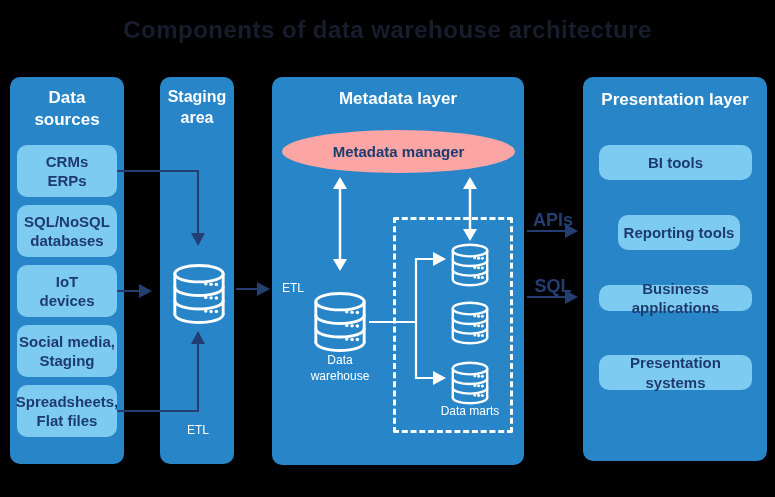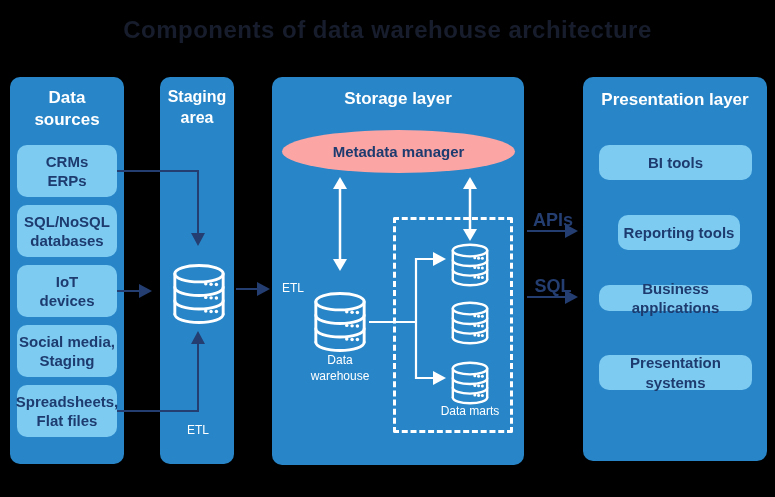--- a/index.html
+++ b/index.html
@@ -35,21 +35,21 @@
 
   <div class="panel" style="left:10px;top:77px;width:114px;height:387px;"></div>
   <div class="panel" style="left:160px;top:77px;width:74px;height:387px;"></div>
   <div class="panel" style="left:272px;top:77px;width:252px;height:388px;"></div>
   <div class="panel" style="left:583px;top:77px;width:184px;height:384px;"></div>
 
   <div class="panel-title" style="left:10px;top:87px;width:114px;font-size:17px;">Data
 sources</div>
   <div class="panel-title" style="left:160px;top:87px;width:74px;font-size:16px;">Staging
 area</div>
-  <div class="panel-title" style="left:272px;top:88px;width:252px;font-size:17px;">Storage layer</div>
+  <div class="panel-title" style="left:272px;top:88px;width:252px;font-size:17px;">Metadata layer</div>
   <div class="panel-title" style="left:583px;top:89px;width:184px;font-size:17px;">Presentation layer</div>
 
   <div class="card" style="left:17px;top:145px;width:100px;height:52px;">CRMs
 ERPs</div>
   <div class="card" style="left:17px;top:205px;width:100px;height:52px;">SQL/NoSQL
 databases</div>
   <div class="card" style="left:17px;top:265px;width:100px;height:52px;">IoT
 devices</div>
   <div class="card" style="left:17px;top:325px;width:100px;height:52px;">Social media,
 Staging</div>

